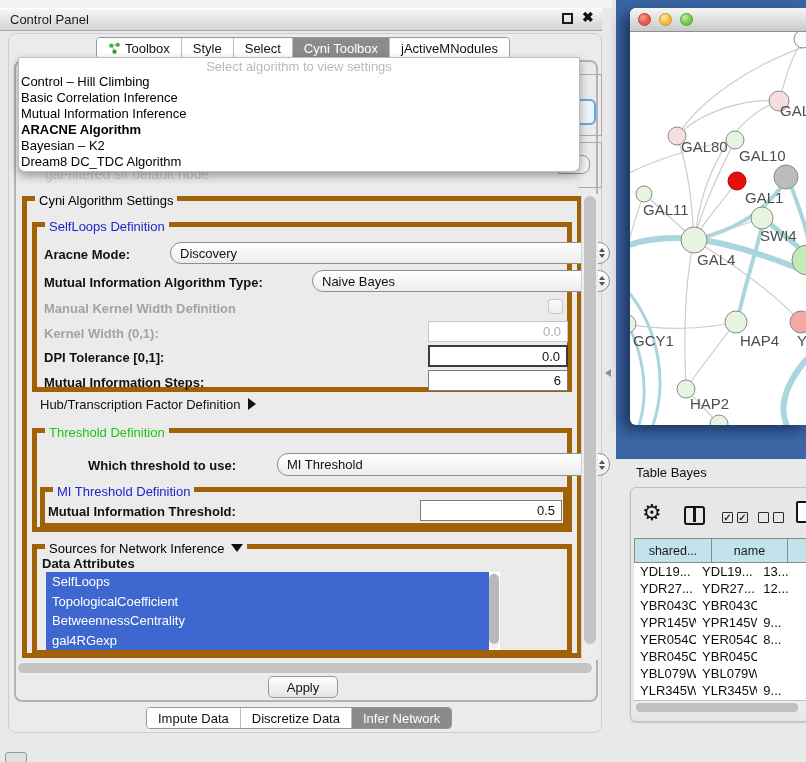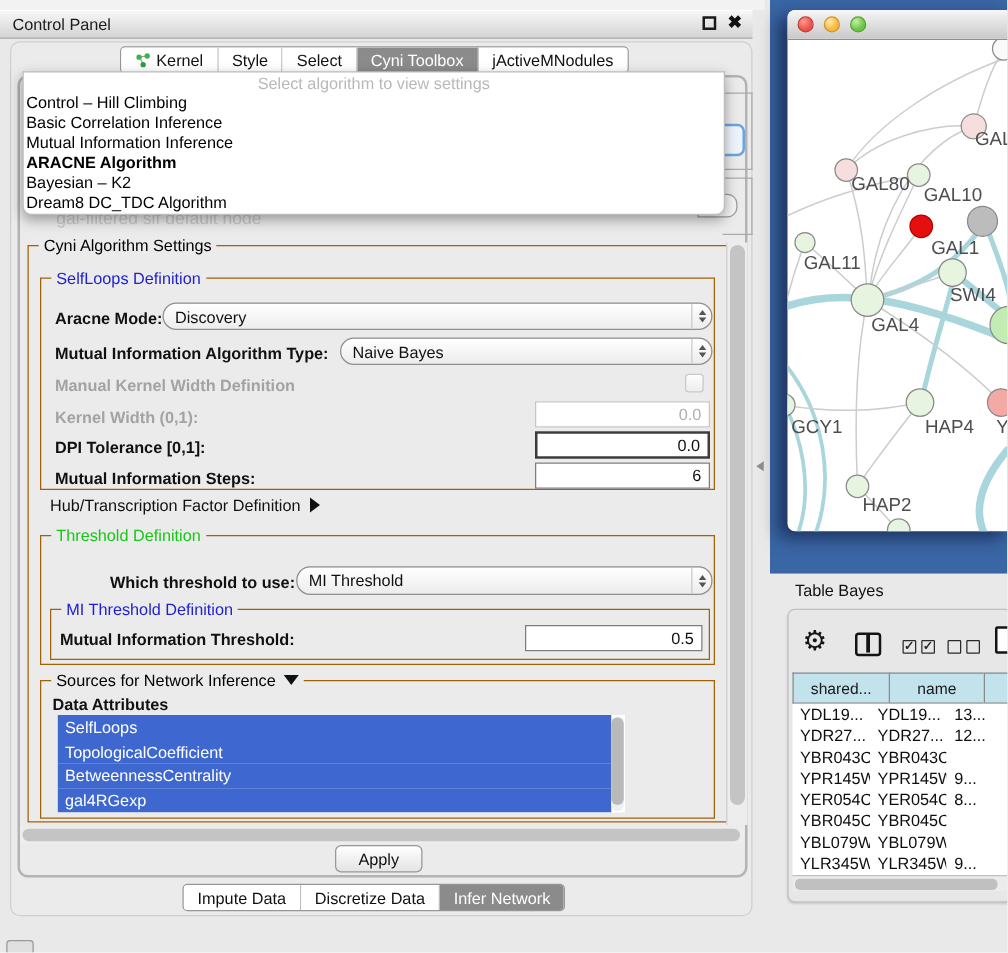--- a/index.html
+++ b/index.html
@@ -43,29 +43,29 @@
   .frag { z-index:1; }
   #ghost-combo-text { left:45px; top:166px; font-size:14px; color:#c9c9c9; z-index:1; white-space:nowrap; }
   #frag-gb1 { left:578px; top:74px; width:24px; height:62px; border:1px solid #ababab; border-left:none; }
   #frag-combo-blue { left:566px; top:99px; width:30px; height:26px; border:2px solid #6aa4e0;
     border-radius:6px; background:#eef4fb; }
   #frag-gb2 { left:578px; top:142px; width:24px; height:46px; border:1px solid #ababab; border-left:none; }
   #frag-combo2 { left:558px; top:155px; width:32px; height:19px; border:1px solid #9a9a9a;
     border-radius:0 8px 8px 0; background:#f4f4f4; }
 
   
-  .gbox { border:1px solid #a16207; background:transparent;text-align:center; }
+  .gbox { border:5px solid #a16207; background:transparent;text-align:center; }
   .gtitle { position:absolute; top:-8px; left:8px; background:#ebebeb; padding:0 4px; font-size:13px; white-space:nowrap; }
   .t-blue { color:#2222cc; }
   .t-green { color:#18c618; }
   .blab { font-size:13px; font-weight:bold; color:#111; white-space:nowrap; }
   .dis { color:#a3a3a3 !important; }
 
   .combo { background:linear-gradient(#ffffff,#ececec); border:1px solid #8f8f8f; border-radius:11px;
-    display:flex; align-items:center; font-size:13px; color:#111; padding-left:9px; }
+    display:flex; align-items:center; font-size:13px; color:#111; padding-left:9px;margin-left:40px; }
   .combo .spacer { flex:1; }
   .stepper { width:16px; display:flex; flex-direction:column; align-items:center; justify-content:center; gap:2px;
     align-self:stretch; border-left:1px solid #c9c9c9; }
   .tri-u { width:0; height:0; border-left:3.5px solid transparent; border-right:3.5px solid transparent; border-bottom:4.5px solid #555; }
   .tri-d { width:0; height:0; border-left:3.5px solid transparent; border-right:3.5px solid transparent; border-top:4.5px solid #555; }
   .field { background:#fff; display:flex; align-items:center; justify-content:flex-end;
     padding-right:6px; font-size:13px; color:#111; }
   .f-dis { border:1px solid #c6c6c6; color:#b0b0b0; }
   .f-strong { border:2px solid #3c3c3c; }
   .f-norm { border:1px solid #7d7d7d; }
@@ -151,21 +151,21 @@
 
   <div class="abs segbar" id="main-tabs">
       <div class="seg">
         <svg viewBox="0 0 14 14" class="net-ico">
           <line x1="4" y1="4" x2="10" y2="3" stroke="#9a9a9a"></line>
           <line x1="4" y1="4" x2="7" y2="10" stroke="#9a9a9a"></line>
           <circle cx="3.5" cy="4" r="2.3" fill="#3cb44a"></circle>
           <circle cx="10.5" cy="3" r="2.3" fill="#3cb44a"></circle>
           <circle cx="7" cy="10.5" r="2.3" fill="#2e9e3f"></circle>
         </svg>
-        <span>Kernel</span>
+        <span>Toolbox</span>
       </div>
       <div class="seg">
         <span>Style</span>
       </div>
       <div class="seg">
         <span>Select</span>
       </div>
       <div class="seg sel">
         <span>Cyni Toolbox</span>
       </div>

